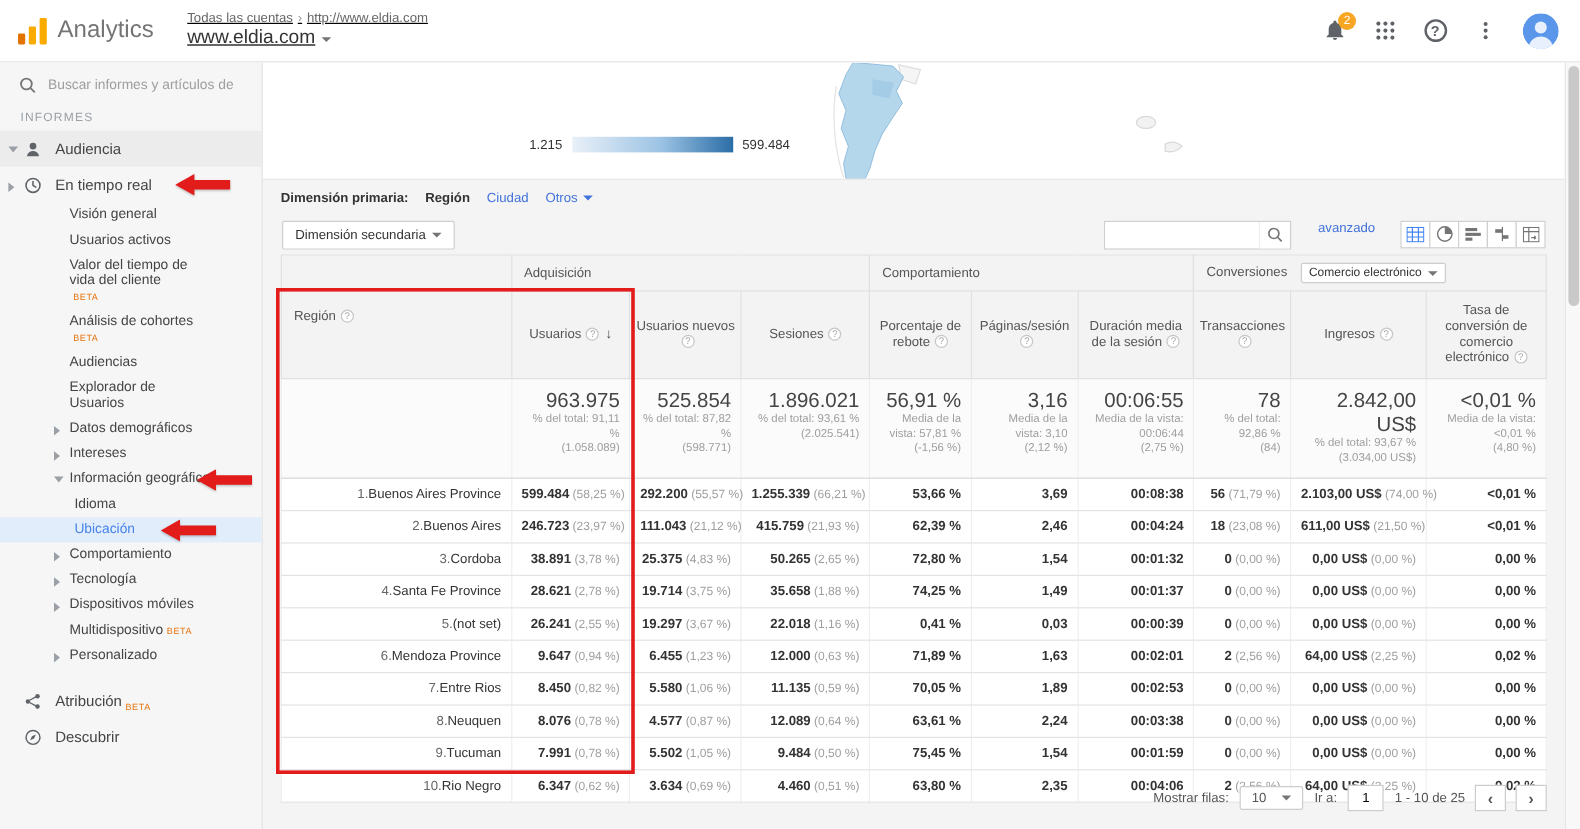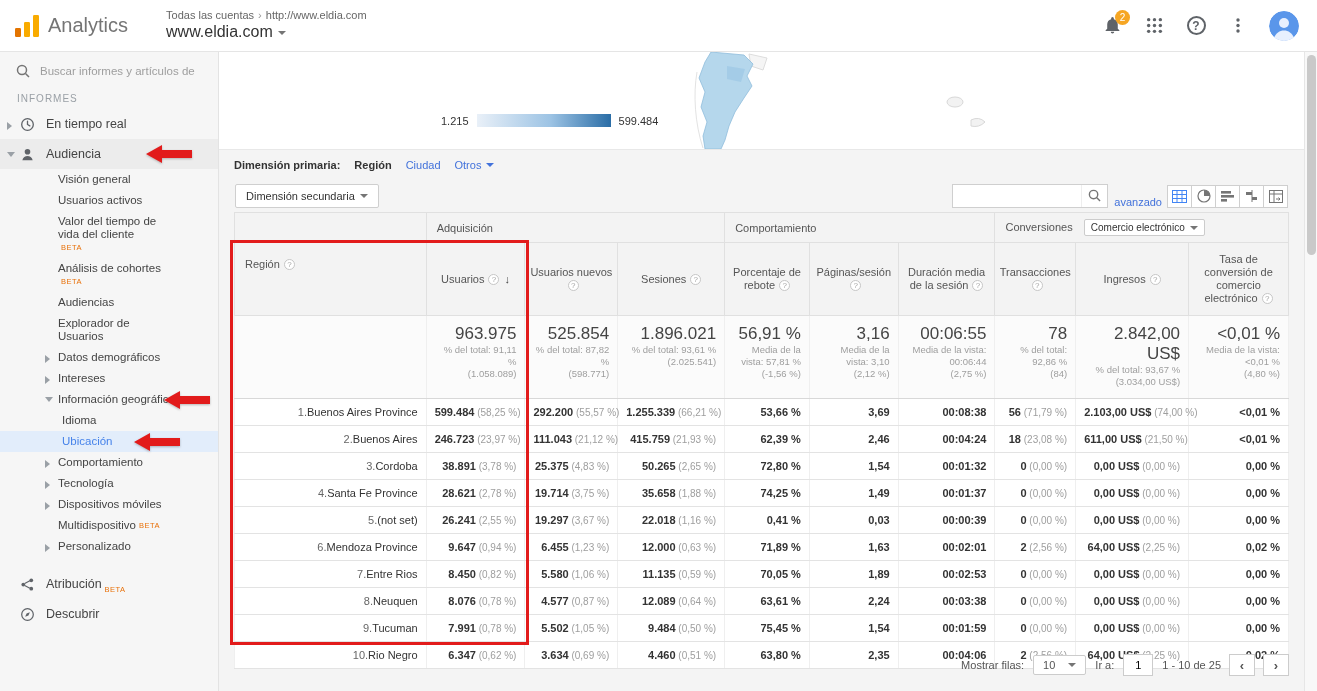--- a/index.html
+++ b/index.html
@@ -4,21 +4,21 @@
 <style>
 * { box-sizing:border-box; margin:0; padding:0; }
 html,body { width:1317px; height:691px; overflow:hidden; }
 body { font-family:"Liberation Sans","DejaVu Sans",sans-serif; background:#fff; }
 .app { position:relative; width:1317px; height:691px; overflow:hidden; background:#fff; }
 
 
 .topbar { position:absolute; top:0; left:0; right:0; height:52px; background:#fff; border-bottom:1px solid #e5e5e5; display:flex; align-items:center; z-index:30;justify-content:flex-end; }
 .logo { margin-left:14px; display:flex; align-items:center; }
 .app-name { color:#757575; font-size:20px; margin-left:8px; }
-.account-block { margin-left:38px; line-height:1.3; }
+.account-block { margin-left:28px; line-height:1.3;text-decoration:underline; }
 .breadcrumb { font-size:11px; color:#666; }
 .breadcrumb .sep { margin:0 4px; color:#999; }
 .account-selector { font-size:16px; color:#333; display:flex; align-items:center; cursor:pointer; }
 .caret { display:inline-block; width:0; height:0; border-left:4px solid transparent; border-right:4px solid transparent; border-top:4px solid #757575; margin-left:5px; }
 .header-icons { margin-left:auto; display:flex; align-items:center; gap:20px; padding-right:18px; }
 .hicon { position:relative; width:22px; height:22px; display:flex; align-items:center; justify-content:center; cursor:pointer; }
 .badge { position:absolute; top:-5px; right:-7px; min-width:15px; height:15px; border-radius:8px; background:#f6a623; color:#fff; font-size:10px; display:flex; align-items:center; justify-content:center; padding:0 3px; }
 .help-circle { width:19px; height:19px; border:2px solid #5f6368; border-radius:50%; color:#5f6368; font-size:12px; font-weight:bold; display:flex; align-items:center; justify-content:center; }
 .avatar { width:30px; height:30px; border-radius:50%; overflow:hidden; cursor:pointer; }
 
@@ -50,21 +50,21 @@
 .legend { position:absolute; left:222px; top:62px; display:flex; align-items:center; font-size:11px; color:#333; }
 .legend-bar { width:134px; height:13px; margin:0 8px; background:linear-gradient(90deg,#e9f0f8 0%,#9cc3e4 55%,#2a6da6 100%); }
 .dim-row { position:absolute; top:97px; left:0; right:13px; height:30px; display:flex; align-items:center; gap:14px; padding-left:15px; border-top:1px solid #e8e8e8; font-size:11px; }
 .dim-label { color:#333; font-weight:bold; }
 .dim-opt.sel { color:#333; font-weight:bold; }
 .dim-opt.link { color:#4272db; cursor:pointer; }
 .dim-otros { display:flex; align-items:center; color:#4272db; cursor:pointer; }
 .dim-otros .caret { border-top-color:#4272db; }
 .toolbar { position:absolute; top:127px; left:0; right:13px; height:33px; display:flex; align-items:center; padding:0 16px; }
 .sec-dim-btn { display:flex; align-items:center; background:#fff; border:1px solid #cfcfcf; border-radius:2px; font-size:11px; color:#333; padding:5px 10px; cursor:pointer; }
-.toolbar-right { margin-left:auto; display:flex; align-items:flex-end; gap:6px; }
+.toolbar-right { margin-left:auto; display:flex; align-items:flex-start; gap:22px; }
 .search-box { display:flex; align-items:center; background:#fff; border:1px solid #cfcfcf; height:24px; }
 .search-box input { border:none; outline:none; width:128px; height:20px; font-size:11px; padding:0 6px; font-family:inherit; }
 .search-btn { width:26px; height:22px; display:flex; align-items:center; justify-content:center; cursor:pointer; border-left:1px solid #eee; background:#fff; }
 .advanced { color:#4272db; font-size:11px; cursor:pointer; }
 .view-icons { display:flex; }
 .vicon { width:25px; height:23px; background:#fff; border:1px solid #cfcfcf; margin-left:-1px; display:flex; align-items:center; justify-content:center; cursor:pointer; }
 
 
 .table-wrap { position:absolute; top:160px; left:15px; right:28px; }
 table.report { width:100%; border-collapse:collapse; background:#fff; table-layout:fixed; font-size:11px; border:1px solid #e0e0e0; }
@@ -168,39 +168,39 @@
   <aside class="sidebar">
     <div class="search-row">
       <svg width="14" height="14" viewBox="0 0 14 14">
           <circle cx="6" cy="6" r="4.5" fill="none" stroke="#757575" stroke-width="1.5"></circle>
           <line x1="9.5" y1="9.5" x2="13" y2="13" stroke="#757575" stroke-width="1.5"></line>
         </svg>
       <span class="search-ph">Buscar informes y artículos de</span>
     </div>
     <div class="section-label">INFORMES</div>
     <nav id="sidebar-items">
+        <div class="nav-item lvl0 highlighted">
+          <span class="expand expanded"></span>
+          <span class="nav-icon">
+            <svg width="15" height="15" viewBox="0 0 16 16">
+              <circle cx="8" cy="5" r="3" fill="#5f6368"></circle>
+              <path d="M2.5 14c.8-3 3-4.5 5.5-4.5s4.7 1.5 5.5 4.5z" fill="#5f6368"></path>
+            </svg>
+          </span>
+          <span class="nav-label">Audiencia</span>
+        </div>
         <div class="nav-item lvl0">
           <span class="expand collapsed"></span>
           <span class="nav-icon">
             <svg width="15" height="15" viewBox="0 0 16 16">
               <circle cx="8" cy="8" r="6.2" fill="none" stroke="#5f6368" stroke-width="1.4"></circle>
               <path d="M8 4.5V8l2.5 1.5" fill="none" stroke="#5f6368" stroke-width="1.4" stroke-linecap="round"></path>
             </svg>
           </span>
           <span class="nav-label">En tiempo real</span>
-        </div>
-        <div class="nav-item lvl0 highlighted">
-          <span class="expand expanded"></span>
-          <span class="nav-icon">
-            <svg width="15" height="15" viewBox="0 0 16 16">
-              <circle cx="8" cy="5" r="3" fill="#5f6368"></circle>
-              <path d="M2.5 14c.8-3 3-4.5 5.5-4.5s4.7 1.5 5.5 4.5z" fill="#5f6368"></path>
-            </svg>
-          </span>
-          <span class="nav-label">Audiencia</span>
         </div>
         <div class="nav-item lvl1">
           <span class="nav-label">Visión general</span>
         </div>
         <div class="nav-item lvl1">
           <span class="nav-label">Usuarios activos</span>
         </div>
         <div class="nav-item lvl1">
           <span class="nav-label">Valor del tiempo de vida del cliente</span>
           <span class="beta">BETA</span>

